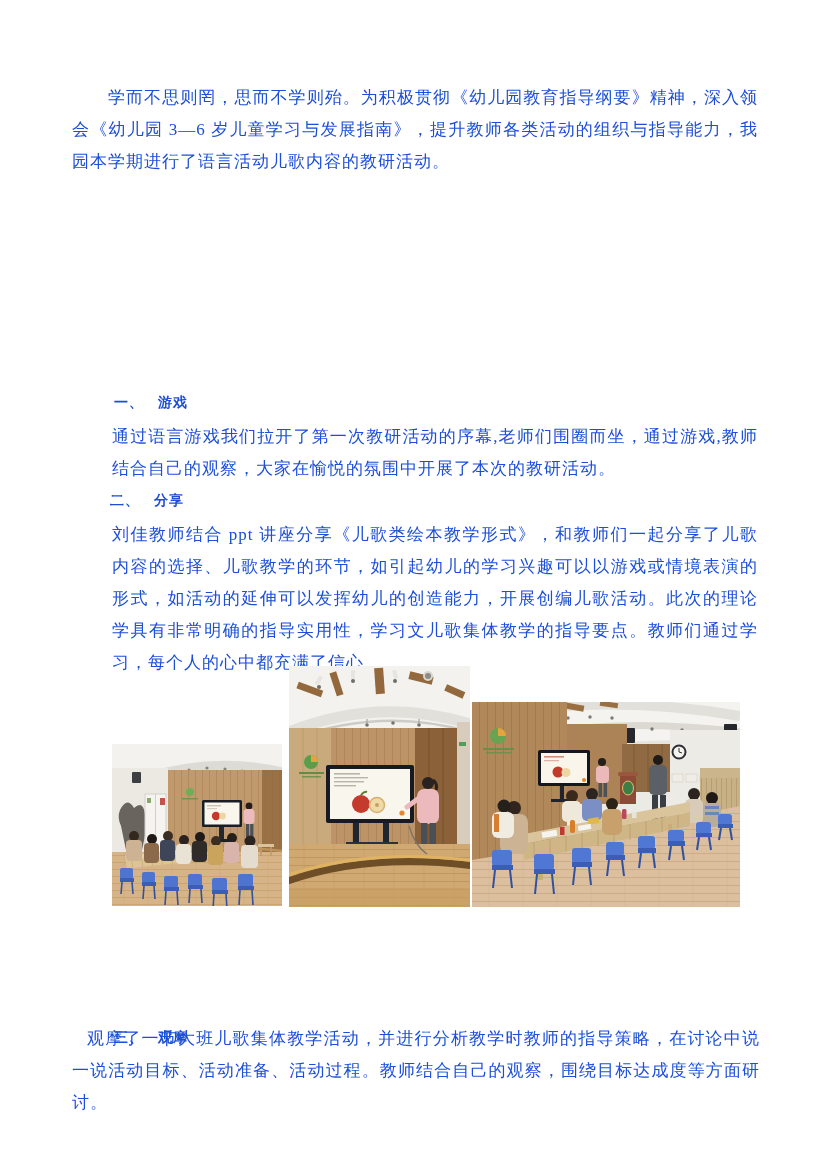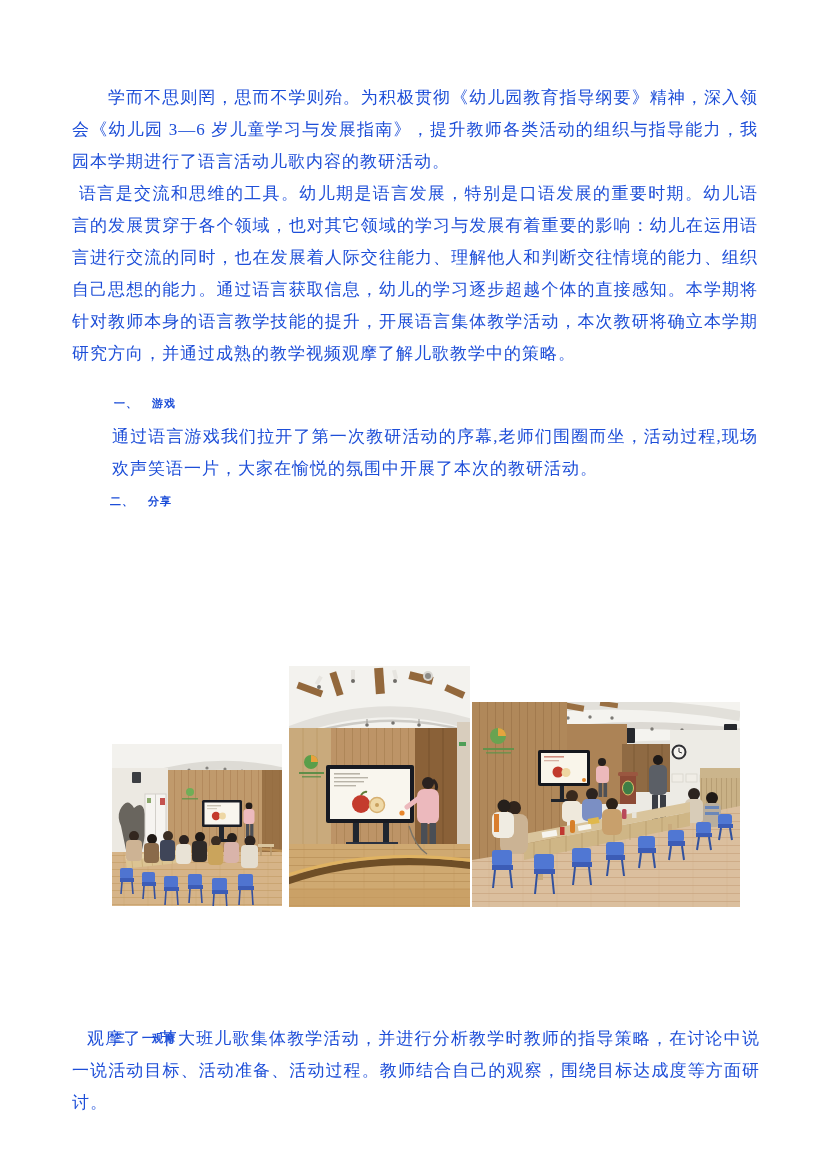--- a/index.html
+++ b/index.html
@@ -20,49 +20,49 @@
     letter-spacing:1px;
     text-align:justify;
     text-justify:inter-ideograph;
     white-space:normal;
   }
   .indent2{text-indent:36px;}
   .indent-small{text-indent:7px;}
   .indent1{text-indent:15px;}
   .heading{
     position:absolute;
-    font-size:11px;
+    font-size:14px;
     font-weight:bold;
     line-height:28px;
     letter-spacing:1px;
     font-family:Liberation Serif, serif;
   }
   .heading .h-title{margin-left:14px;}
   .photo{position:absolute;overflow:hidden;}
   .photo svg{display:block;width:100%;height:100%;}
 </style>
 </head>
 <body>
 
 <div class="page">
 
   <div class="para indent2" style="left:72px;top:82px;width:686px;">学而不思则罔，思而不学则殆。为积极贯彻《幼儿园教育指导纲要》精神，深入领会《幼儿园 3—6 岁儿童学习与发展指南》，提升教师各类活动的组织与指导能力，我园本学期进行了语言活动儿歌内容的教研活动。</div>
 
-  <div class="para indent-small" style="left:72px;top:178px;width:686px;">语言是交流和思维的工具。幼儿期是语言发展，特别是口语发展的重要时期。幼儿语言的发展贯穿于各个领域，也对其它领域的学习与发展有着重要的影响：幼儿在运用语言进行交流的同时，也在发展着人际交往能力、理解他人和判断交往情境的能力、组织自己思想的能力。通过语言获取信息，幼儿的学习逐步超越个体的直接感知。本学期将针对教师本身的语言教学技能的提升，开展语言集体教学活动，本次教研将确立本学期研究方向，并通过成熟的教学视频观摩了解儿歌教学中的策略。</div>
 
   <div class="heading" style="left:114px;top:389px;">
     <span class="h-num">一、</span><span class="h-title">游戏</span>
   </div>
 
-  <div class="para" style="left:112px;top:421px;width:646px;">通过语言游戏我们拉开了第一次教研活动的序幕,老师们围圈而坐，活动过程,现场欢声笑语一片，大家在愉悦的氛围中开展了本次的教研活动。</div>
+  <div class="para" style="left:112px;top:421px;width:646px;">通过语言游戏我们拉开了第一次教研活动的序幕,老师们围圈而坐，通过游戏,教师结合自己的观察，大家在愉悦的氛围中开展了本次的教研活动。</div>
 
   <div class="heading" style="left:110px;top:487px;">
     <span class="h-num">二、</span><span class="h-title">分享</span>
   </div>
 
+  <div class="para" style="left:112px;top:519px;width:646px;">刘佳教师结合 ppt 讲座分享《儿歌类绘本教学形式》，和教师们一起分享了儿歌内容的选择、儿歌教学的环节，如引起幼儿的学习兴趣可以以游戏或情境表演的形式，如活动的延伸可以发挥幼儿的创造能力，开展创编儿歌活动。此次的理论学具有非常明确的指导实用性，学习文儿歌集体教学的指导要点。教师们通过学习，每个人的心中都充满了信心。</div>
 
   <div class="photo" style="left:112px;top:744px;width:170px;height:162px;" role="img" aria-label="教师们背对镜头坐在蓝色小椅子上，围桌观看前方大屏幕上的儿歌教学示范">
     <svg viewBox="0 0 170 162" preserveAspectRatio="none">
       <defs>
         <pattern id="wd1" width="7" height="12" patternUnits="userSpaceOnUse">
           <rect width="7" height="12" fill="#c09a6c"></rect>
           <line x1="6.5" y1="0" x2="6.5" y2="12" stroke="#a87e50" stroke-width="1" opacity="0.55"></line>
         </pattern>
         <pattern id="fl1" width="24" height="7" patternUnits="userSpaceOnUse">
           <rect width="24" height="7" fill="#d6b488"></rect>

